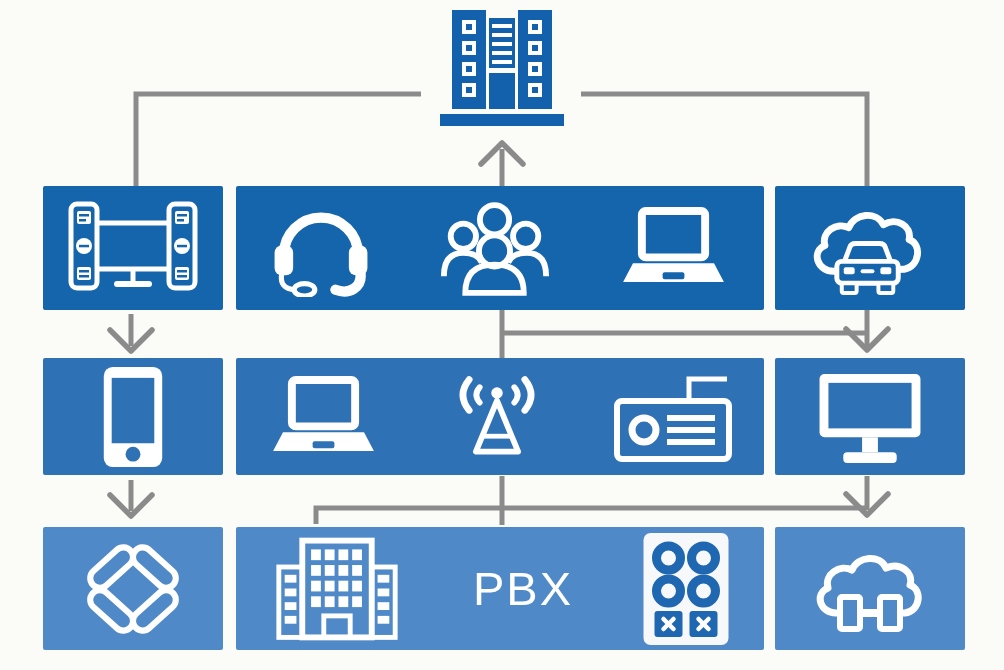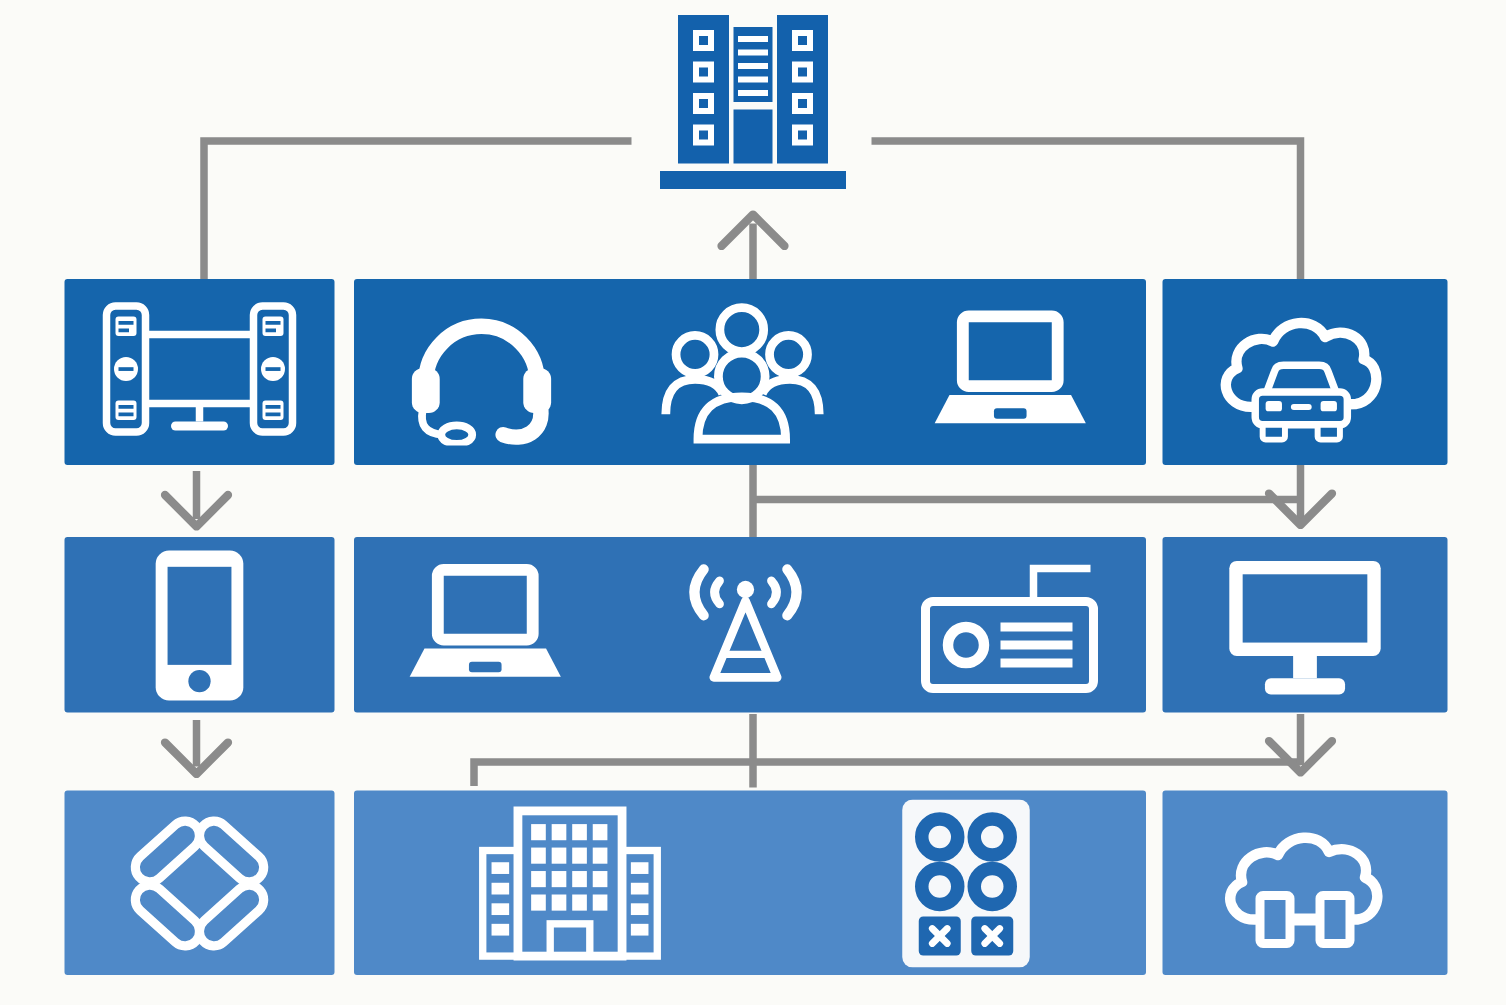--- a/index.html
+++ b/index.html
@@ -244,20 +244,21 @@
         <rect x="14" y="38" width="12" height="8"></rect>
           <rect x="14" y="52" width="12" height="8"></rect>
           <rect x="14" y="66" width="12" height="8"></rect>
           <rect x="14" y="80" width="12" height="8"></rect>
         <rect x="109" y="38" width="12" height="8"></rect>
           <rect x="109" y="52" width="12" height="8"></rect>
           <rect x="109" y="66" width="12" height="8"></rect>
           <rect x="109" y="80" width="12" height="8"></rect>
       </g>
     </svg>
+    <div class="pbx">PBX</div>
     <svg width="86" height="112" viewBox="0 0 85 112">
       <rect x="0" y="0" width="85" height="112" rx="7" fill="#f6f8fa"></rect>
       <g fill="none" stroke="#1f67b0" stroke-width="9">
         <circle cx="25" cy="25" r="12"></circle>
           <circle cx="60" cy="25" r="12"></circle>
         <circle cx="25" cy="58" r="12"></circle>
           <circle cx="60" cy="58" r="12"></circle>
       </g>
       <rect x="11" y="78" width="28" height="26" rx="3" fill="#1f67b0"></rect>
       <rect x="46" y="78" width="28" height="26" rx="3" fill="#1f67b0"></rect>

